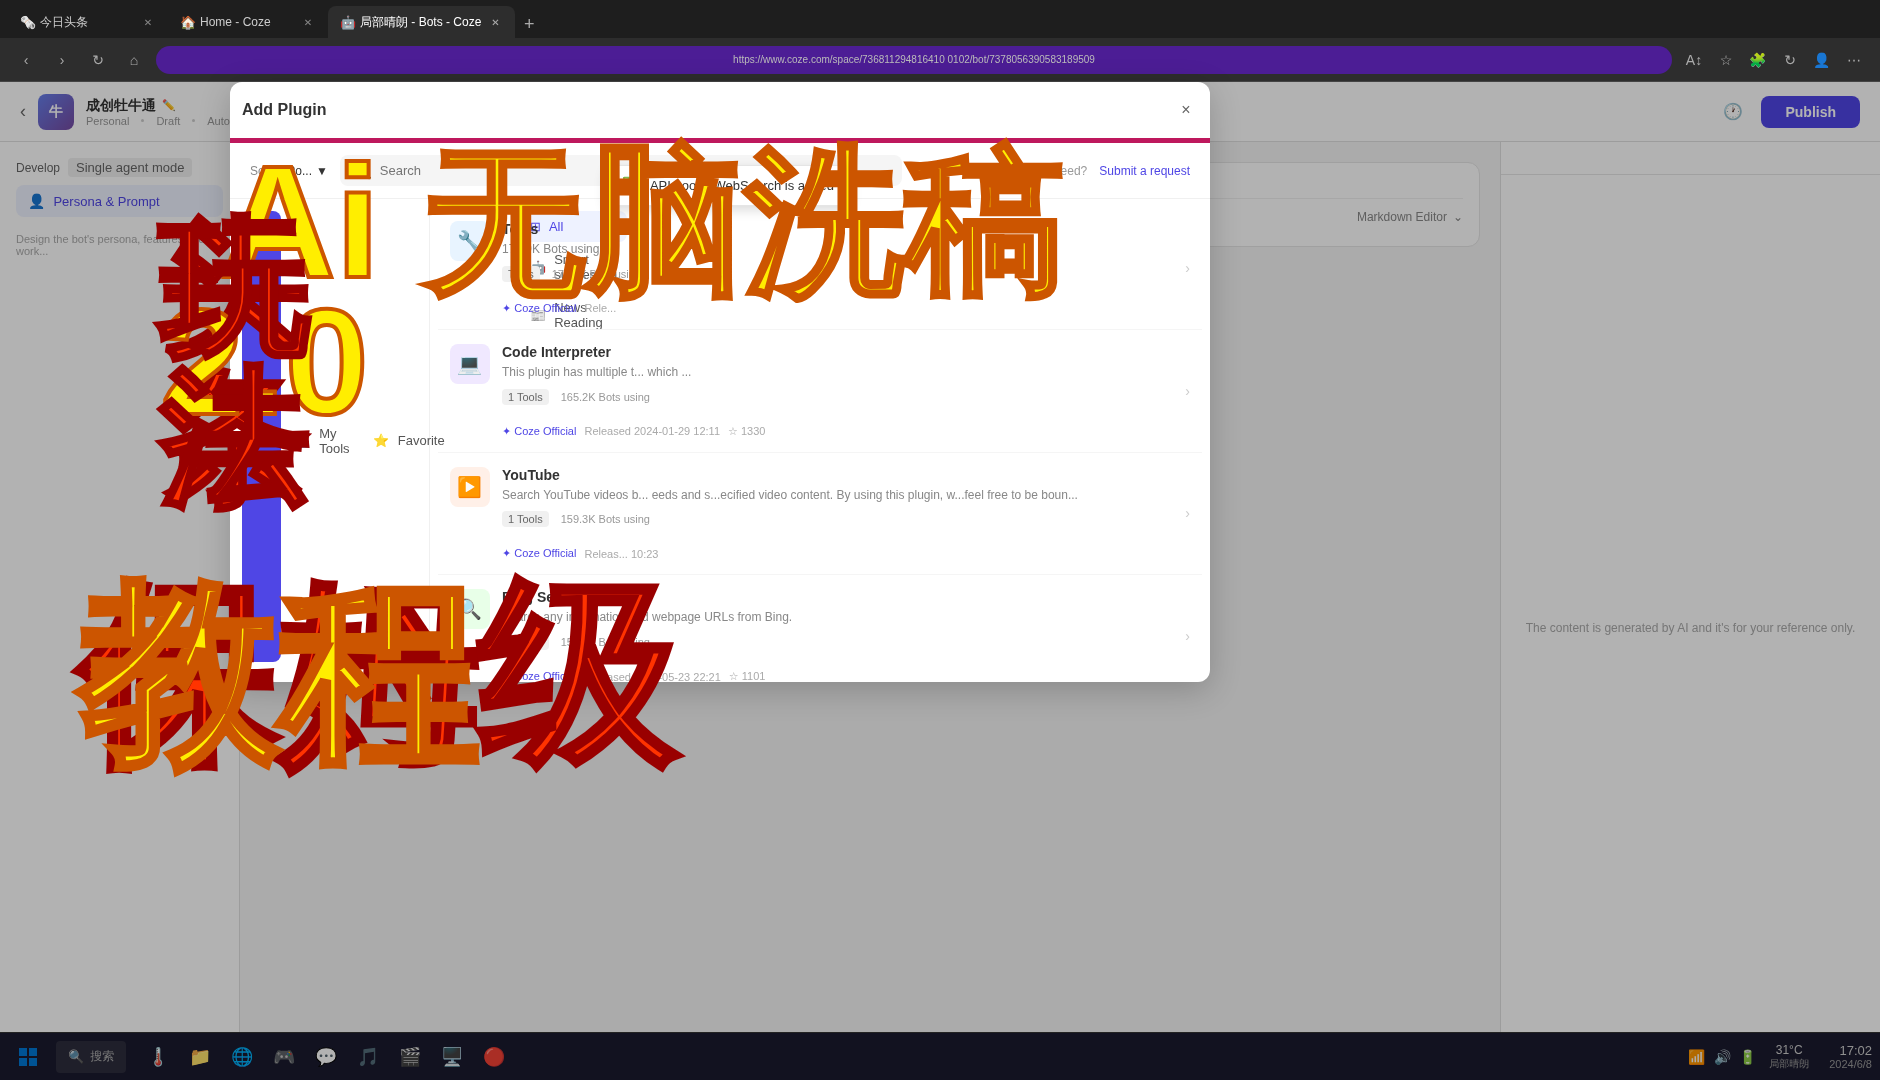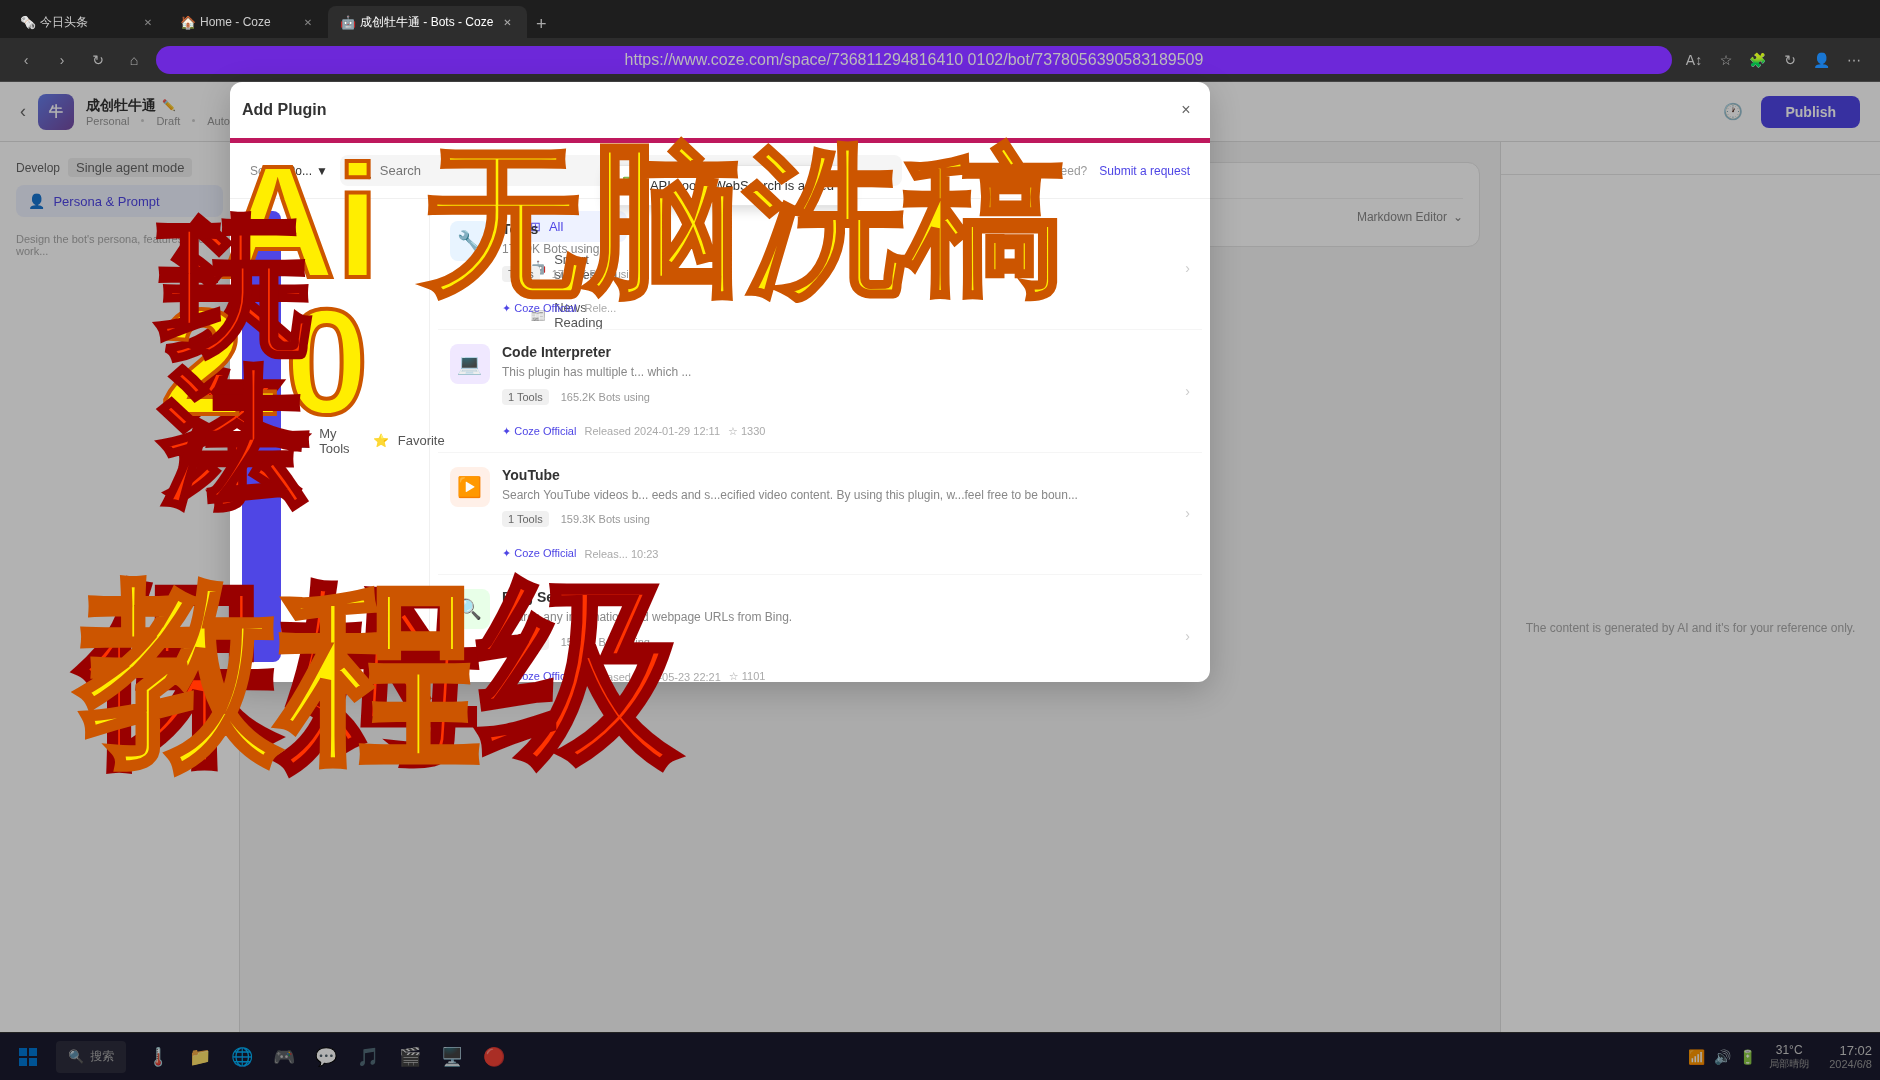--- a/index.html
+++ b/index.html
@@ -10,21 +10,21 @@
     .browser-tabs { display: flex; align-items: flex-end; height: 38px; background: #1e1e1e; padding: 0 8px; }
     .browser-tab { display: flex; align-items: center; height: 32px; padding: 0 12px; border-radius: 8px 8px 0 0; font-size: 13px; color: #ccc; gap: 6px; cursor: pointer; min-width: 160px; max-width: 240px; }
     .browser-tab.active { background: #2d2d2d; color: #fff; }
     .browser-tab .tab-favicon { width: 14px; height: 14px; border-radius: 2px; flex-shrink: 0; }
     .browser-tab .tab-label { flex: 1; overflow: hidden; text-overflow: ellipsis; white-space: nowrap; font-size: 12px; }
     .browser-tab .tab-close { width: 16px; height: 16px; border-radius: 50%; display: flex; align-items: center; justify-content: center; font-size: 10px; opacity: 0.6; cursor: pointer; }
     .tab-new { width: 28px; height: 28px; display: flex; align-items: center; justify-content: center; color: #aaa; cursor: pointer; font-size: 18px; }
 
     .browser-addressbar { display: flex; align-items: center; height: 44px; background: #2d2d2d; padding: 0 12px; gap: 8px; border-bottom: 1px solid #444; }
     .nav-btn { width: 28px; height: 28px; display: flex; align-items: center; justify-content: center; color: #aaa; cursor: pointer; border-radius: 4px; font-size: 14px; }
-    .address-bar { flex: 1; height: 28px; background: #6d28d9; border-radius: 14px; display: flex; align-items: center; padding: 0 12px; color: #ccc; font-size: 16px; }
+    .address-bar { flex: 1; height: 28px; background: #4c1d95; border-radius: 14px; display: flex; align-items: center; padding: 0 12px; color: #ccc; font-size: 10px; }
     .address-bar-text { flex: 1; text-align: center; color: #bbb; }
     .browser-actions { display: flex; gap: 4px; }
     .browser-action-btn { width: 28px; height: 28px; display: flex; align-items: center; justify-content: center; color: #aaa; cursor: pointer; font-size: 14px; }
 
     
     .app-container { display: flex; flex-direction: column; width: 100%; height: calc(1080px - 82px); background: #f5f5f5; }
 
     
     .app-header { display: flex; align-items: center; height: 60px; background: #fff; border-bottom: 1px solid #e0e0e0; padding: 0 20px; }
     .app-header-left { display: flex; align-items: center; gap: 12px; }
@@ -138,21 +138,21 @@
       <span class="tab-label">今日头条</span>
       <span class="tab-close">✕</span>
     </div>
     <div class="browser-tab">
       <span class="tab-favicon">🏠</span>
       <span class="tab-label">Home - Coze</span>
       <span class="tab-close">✕</span>
     </div>
     <div class="browser-tab active">
       <span class="tab-favicon">🤖</span>
-      <span class="tab-label">成创牡牛通 - Bots - Coze</span>
+      <span class="tab-label">局部晴朗 - Bots - Coze</span>
       <span class="tab-close">✕</span>
     </div>
     <div class="tab-new">+</div>
   </div>
   <div class="browser-addressbar">
     <div class="nav-btn">‹</div>
     <div class="nav-btn">›</div>
     <div class="nav-btn">↻</div>
     <div class="nav-btn">⌂</div>
     <div class="address-bar">

